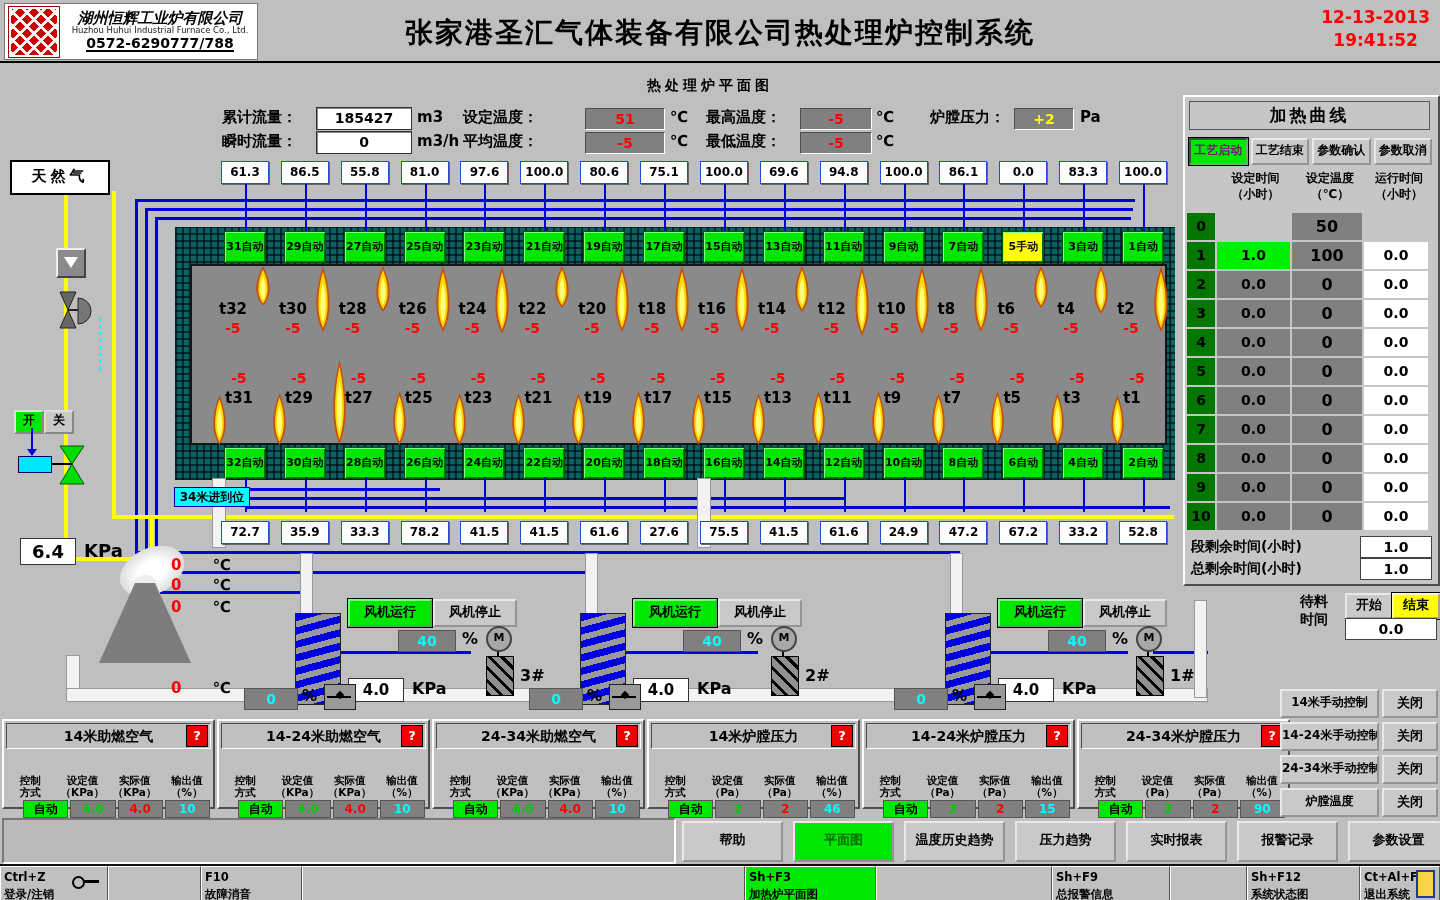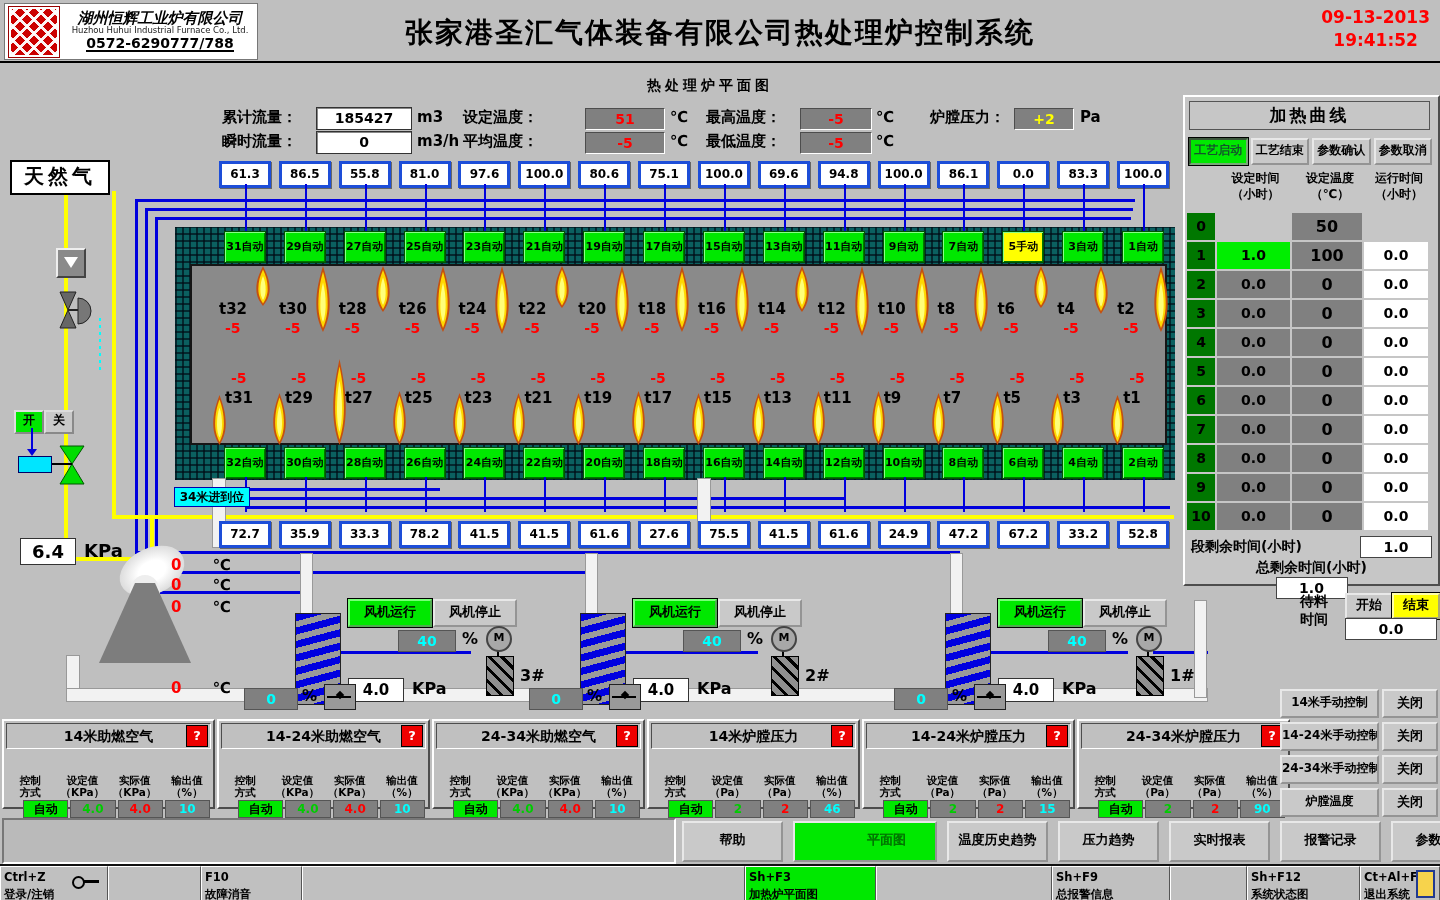--- a/index.html
+++ b/index.html
@@ -25,21 +25,21 @@
   
   .stat-lab{position:absolute;font-size:15px;font-weight:bold;white-space:nowrap;}
   .wbox{position:absolute;height:21px;background:#fff;border:1px solid #333;box-shadow:inset 1px 1px 0 #888;
         font-size:14px;font-weight:bold;text-align:center;line-height:21px;}
   .gbox{position:absolute;height:20px;background:#808080;border:1px solid;border-color:#4d4d4d #fff #fff #4d4d4d;
         font-size:14px;font-weight:bold;color:#f00;text-align:center;line-height:20px;}
   .gbox.yel{color:#ffff00;}
   
   .grid16{left:215px;width:958px;display:grid;grid-template-columns:repeat(16,1fr);}
   .vcell{position:relative;height:23px;display:flex;justify-content:center;}
-  .vbox{width:46px;height:21px;background:#fff;border:3px solid #1d4ed8;box-shadow:1px 1px 0 #666;
+  .vbox{width:46px;height:21px;background:#fff;border:1px solid #1d4ed8;box-shadow:1px 1px 0 #666;
         font-size:12px;font-weight:bold;text-align:center;line-height:21px;}
   .stub{position:absolute;left:50%;width:2px;background:#0000dd;}
   .stub.down{top:23px;height:44px;}
   
   .furnace-band{left:175px;top:227px;width:1000px;height:253px;background:#0b6060;
       background-image:repeating-linear-gradient(0deg,rgba(0,10,20,.65) 0 2px,transparent 2px 7px),
                        repeating-linear-gradient(90deg,rgba(0,10,20,.65) 0 2px,transparent 2px 7px);}
   .furnace-inner{left:190px;top:264px;width:977px;height:181px;background:#8a8a8a;border:2px solid #151515;box-sizing:border-box;}
   .burner-row{top:231px;height:30px;}
   .burner-row.bot{top:447px;}
@@ -63,21 +63,21 @@
   .zrow-bot .flame{left:-3px;bottom:0;width:15px;}
   .flame svg{width:100%;height:100%;display:block;}
   .pos-label{left:174px;top:487px;width:74px;height:18px;background:#00ffff;border:1px solid #0000aa;
              font-size:12px;font-weight:bold;text-align:center;line-height:18px;}
   
   .bpipe{position:absolute;background:#0000dd;}
   .ypipe{position:absolute;background:#ffff00;}
   .wduct{position:absolute;background:#f2f2f2;border:1px solid #999;box-sizing:border-box;}
   
   .gas-box{left:10px;top:160px;width:96px;height:31px;background:#fff;border:2px solid #000;
-           font-size:20px;font-weight:bold;text-align:center;line-height:29px;letter-spacing:4px;}
+           font-size:15px;font-weight:bold;text-align:center;line-height:29px;letter-spacing:4px;}
   .reducer{left:56px;top:248px;width:30px;height:30px;background:#8a8a8a;border:2px solid;border-color:#eee #444 #444 #eee;box-sizing:border-box;}
   .reducer::after{content:"";position:absolute;left:6px;top:7px;width:0;height:0;border:7px solid transparent;border-top:11px solid #fff;}
   .okbtn{left:14px;top:410px;width:26px;height:20px;background:#00e800;border:2px outset #ddd;
          font-size:12px;font-weight:bold;text-align:center;line-height:17px;}
   .okbtn.off{left:44px;background:#c9c9c9;}
   .kpa-box{left:20px;top:538px;width:54px;height:25px;background:#fff;border:1px solid #333;
            font-size:18px;font-weight:bold;text-align:center;line-height:25px;}
   .kpa-unit{left:84px;top:540px;font-size:18px;font-weight:bold;}
   .cyan-dots{left:99px;top:318px;width:2px;height:52px;background:repeating-linear-gradient(0deg,#0ff 0 3px,transparent 3px 7px);}
   .act-box{left:18px;top:456px;width:32px;height:15px;background:#00e5ff;border:1px solid #006;}
@@ -130,21 +130,21 @@
   .cp-vals div{flex:1;background:#808080;border:1px solid #555;font-size:12px;font-weight:bold;text-align:center;line-height:17px;}
   .cp-mode{background:#00e800 !important;color:#000;}
   .cp-set{color:#00cc00;} .cp-act{color:#ff0000;} .cp-out{color:#00ffff;}
   
   .curve{left:1183px;top:95px;width:253px;height:487px;}
   .cv-title{position:absolute;left:4px;top:4px;width:239px;height:27px;border:1px solid #555;background:#c6c6c6;
             font-size:17px;font-weight:bold;text-align:center;line-height:27px;letter-spacing:3px;}
   .cv-btns{position:absolute;left:4px;top:41px;width:243px;display:flex;gap:3px;}
   .cv-btn{flex:1;height:23px;border:2px outset #e8e8e8;background:#c9c9c9;font-size:12px;font-weight:bold;
           text-align:center;line-height:20px;white-space:nowrap;}
-  .cv-btn.on{background:#00e800;color:#14532d;border:2px inset #7a7;outline:1px solid #000;}
+  .cv-btn.on{background:#00e800;color:#701a75;border:2px inset #7a7;outline:1px solid #000;}
   .cv-heads{position:absolute;left:2px;top:74px;width:245px;display:flex;font-size:12px;font-weight:bold;text-align:center;line-height:1.3;}
   .cv-heads .h0{width:30px;} .cv-heads .h1{width:77px;} .cv-heads .h2{width:72px;} .cv-heads .h3{width:66px;}
   .cv-rows{position:absolute;left:2px;top:116px;width:245px;}
   .cv-row{display:flex;height:27px;margin-bottom:2px;gap:2px;}
   .cv-idx{width:28px;background:#007700;font-size:14px;font-weight:bold;text-align:center;line-height:27px;}
   .cv-t{width:73px;background:#808080;font-size:14px;font-weight:bold;text-align:center;line-height:27px;}
   .cv-temp{width:70px;background:#808080;font-size:16px;font-weight:bold;text-align:center;line-height:27px;}
   .cv-run{width:64px;background:#fff;font-size:14px;font-weight:bold;text-align:center;line-height:27px;}
   .c-green{background:#00ee00 !important;}
   .c-hide{visibility:hidden;}
@@ -166,21 +166,21 @@
   .man-row{display:flex;gap:3px;margin-bottom:4px;}
   .man-btn{flex:1;height:25px;border:2px outset #e8e8e8;background:#c9c9c9;font-size:12px;font-weight:bold;
            text-align:center;line-height:23px;white-space:nowrap;overflow:hidden;}
   .man-close{width:52px;height:25px;border:2px outset #e8e8e8;background:#c9c9c9;font-size:13px;font-weight:bold;
              text-align:center;line-height:23px;}
   
   .msgbox{left:2px;top:818px;width:670px;height:42px;background:#bababa;border:2px solid;border-color:#777 #fff #fff #777;}
   .nav-row{left:682px;top:821px;display:flex;gap:10px;}
   .nav-btn{width:97px;height:37px;border:2px outset #e8e8e8;background:#c9c9c9;font-size:13px;font-weight:bold;
            text-align:center;line-height:34px;white-space:nowrap;overflow:hidden;}
-  .nav-btn.active{background:#00e800;color:#3a6;text-shadow:0 0 0 #0a0;color:#007700;padding-left:43px;}
+  .nav-btn.active{background:#00e800;color:#3a6;text-shadow:0 0 0 #0a0;color:#007700;}
   .statusbar{left:0;top:864px;width:1440px;height:36px;background:#c0c0c0;border-top:2px solid #111;display:flex;}
   .s-cell{position:relative;border:1px solid;border-color:#fff #555 #555 #fff;font-size:11.5px;font-weight:bold;
           line-height:1.45;padding:2px 3px;box-sizing:border-box;overflow:hidden;white-space:nowrap;}
   .s-a{width:108px;} .s-b{width:93px;} .s-c{width:101px;} .s-d{width:443px;}
   .s-e{width:131px;background:#00e800;} .s-f{width:176px;} .s-g{width:118px;}
   .s-h{width:77px;} .s-i{width:113px;} .s-j{width:80px;}
   .s-cell.key::before{content:"";position:absolute;right:22px;top:9px;width:9px;height:9px;border:2.5px solid #000;border-radius:50%;}
   .s-cell.key::after{content:"";position:absolute;right:8px;top:13px;width:16px;height:3px;background:#000;}
   .s-cell.door::after{content:"";position:absolute;right:4px;top:3px;width:15px;height:24px;background:#f7d34c;border:2px solid #223a8f;}
   .valve-svg{position:absolute;}
@@ -193,21 +193,21 @@
   <div class="abs logo-box">
     <div class="emblem"></div>
     <div class="logo-txt">
       <div class="logo-cn">湖州恒辉工业炉有限公司</div>
       <div class="logo-en">Huzhou Huhui Industrial Furnace Co., Ltd.</div>
       <div><span class="logo-ph">0572-6290777/788</span></div>
     </div>
   </div>
   <div class="abs main-title">张家港圣汇气体装备有限公司热处理炉控制系统</div>
   <div class="abs datetime">
-    <div>09-13-2013</div>
+    <div>12-13-2013</div>
     <div>19:41:52</div>
   </div>
   <div class="abs hdr-line"></div>
   <div class="abs page-title">热处理炉平面图</div>
 
   <span class="stat-lab" style="left:222px;top:108px;">累计流量：</span>
   <span class="wbox" style="left:316px;top:107px;width:94px;">185427</span>
   <span class="stat-lab" style="left:417px;top:108px;">m3</span>
   <span class="stat-lab" style="left:463px;top:108px;">设定温度：</span>
   <span class="gbox" style="left:585px;top:108px;width:78px;">51</span>
@@ -1286,21 +1286,21 @@
           <div class="cv-idx">10</div>
           <div class="cv-t">0.0</div>
           <div class="cv-temp">0</div>
           <div class="cv-run">0.0</div>
         </div>
       </div>
     <div class="cv-rem" style="top:440px;">
       <div class="lab">段剩余时间(小时)</div>
       <div class="val">1.0</div>
     </div>
-    <div class="cv-rem" style="top:462px;flex-direction:column;">
+    <div class="cv-rem" style="top:462px;">
       <div class="lab">总剩余时间(小时)</div>
       <div class="val">1.0</div>
     </div>
   </div>
 
   <div class="abs wait-lab">
     <div>待料</div>
       <div>时间</div>
   </div>
   <div class="wbtn start">开始</div>

